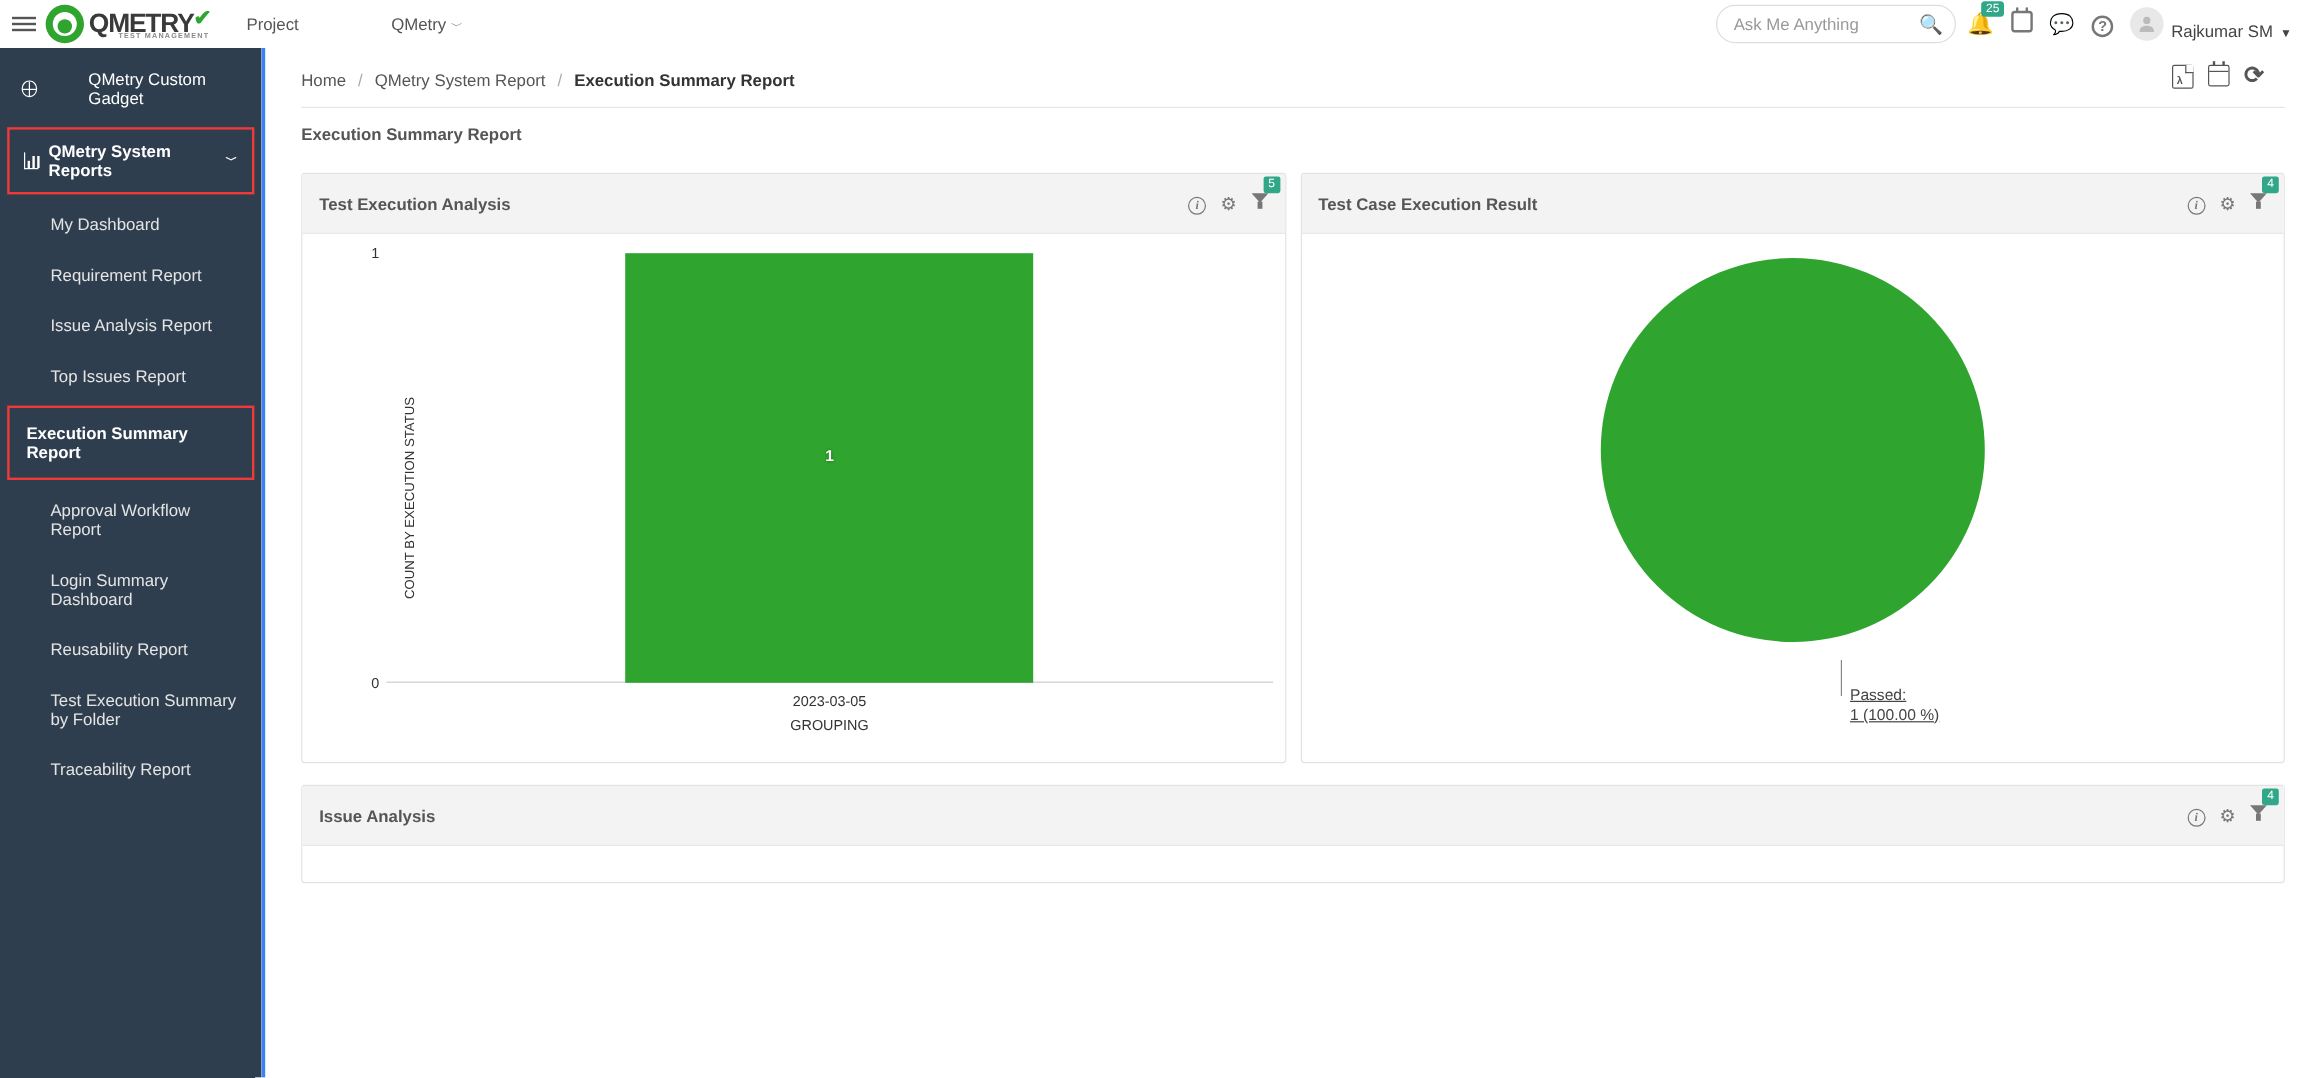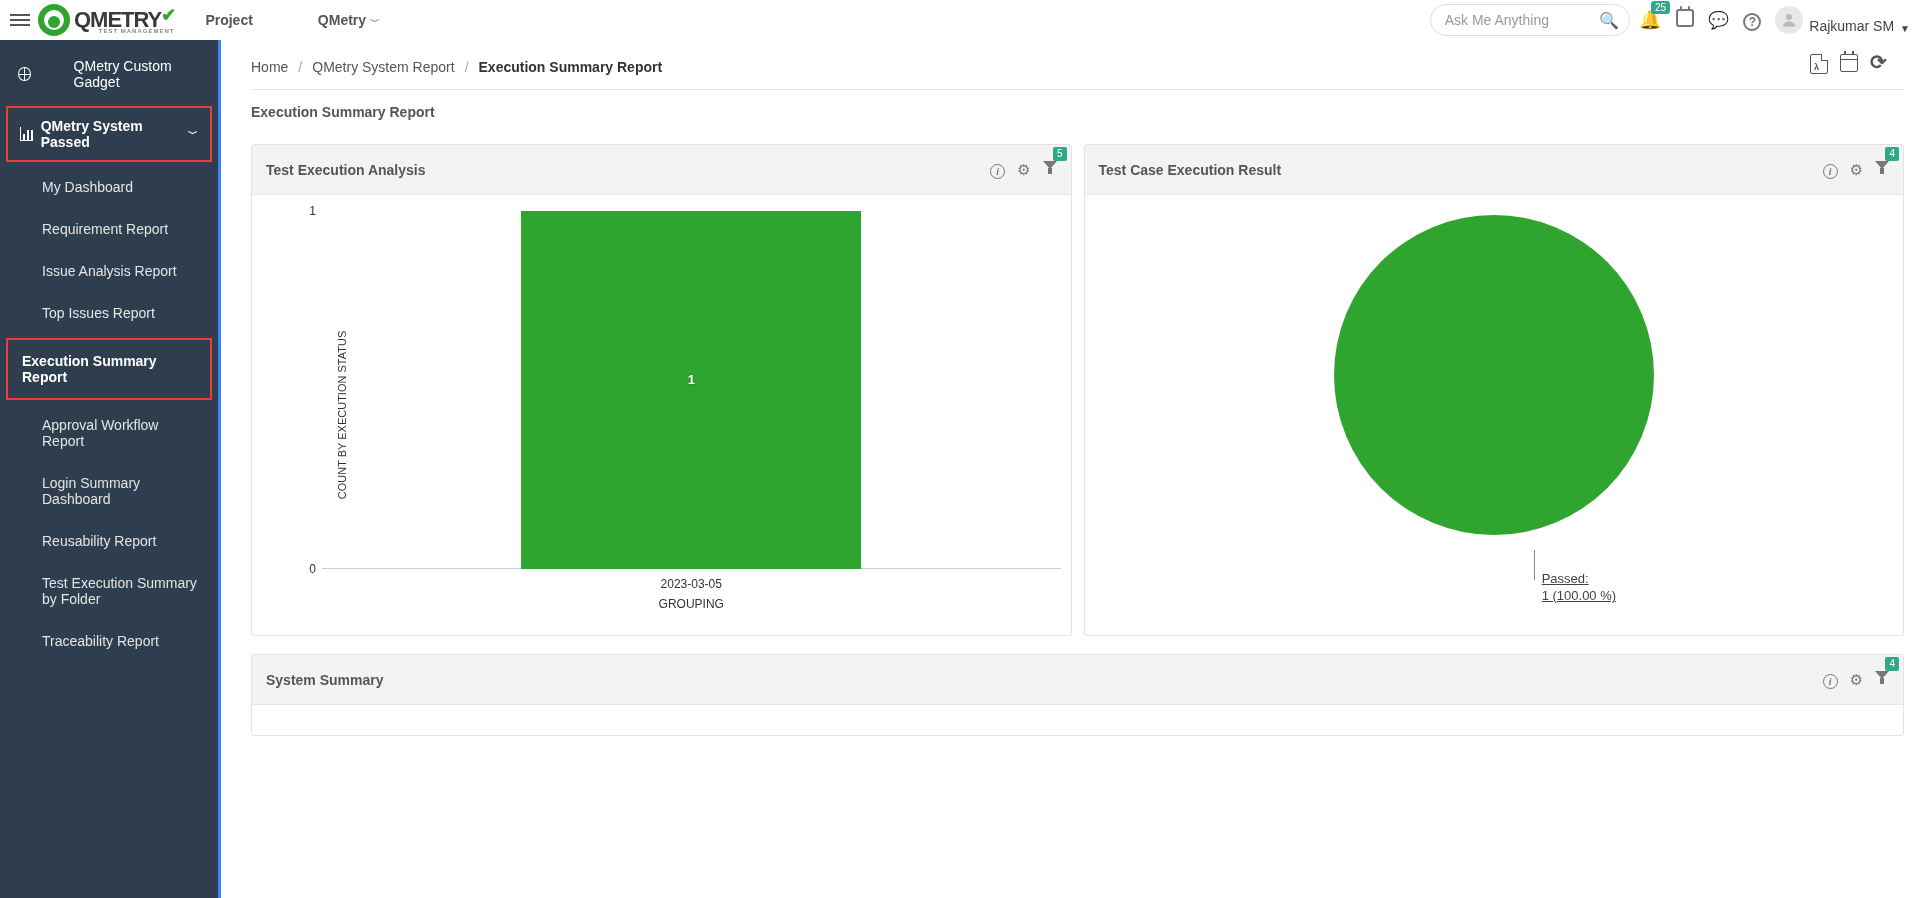--- a/index.html
+++ b/index.html
@@ -9,21 +9,21 @@
 .topbar { height: 40px; display: flex; align-items: center; padding: 0 10px; background: #fff; }
 .hamburger { width: 20px; cursor: pointer; }
 .hamburger div { height: 2px; background: #555; margin: 3px 0; }
 .logo { display: flex; align-items: center; margin-left: 8px; }
 .logo-circle { width: 32px; height: 32px; border-radius: 50%; background: #2fa52f; position: relative; }
 .logo-circle::after { content: ""; position: absolute; inset: 6px; border-radius: 50%; background: #fff; }
 .logo-circle::before { content: ""; position: absolute; top: 12px; left: 10px; width: 12px; height: 12px; border-radius: 50%; background: #2fa52f; z-index:1;}
 .logo-text { font-weight: 700; font-size: 22px; color: #3a3a3a; letter-spacing: -1px; margin-left: 4px; position: relative; }
 .logo-check { color:#2fa52f; font-size: 18px; position: relative; top: -6px; }
 .logo-sub { font-size: 6px; color: #888; position: absolute; bottom: -1px; right: 1px; letter-spacing: 1px; }
-.topnav-left { margin-left: 30px; display: flex; gap: 20px; color: #555; font-weight: bold; }
+.topnav-left { margin-left: 30px; display: flex; gap: 32px; color: #555; }
 .topnav-left .proj { cursor: pointer; }
 .topnav-left .qm { cursor: pointer; margin-left: 45px; }
 .chev { font-size: 10px; color: #888; margin-left: 4px; }
 .topbar-spacer { flex: 1; }
 .search-wrap { position: relative; margin-right: 10px; }
 .search-in { width: 200px; height: 32px; border: 1px solid #ddd; border-radius: 16px; padding: 0 34px 0 14px; font-size: 14px; color: #555; }
 .search-in::placeholder { color: #999; }
 .search-ic { position: absolute; right: 10px; top: 7px; color: #555; font-size: 16px; }
 .top-icons { display: flex; align-items: center; gap: 14px; color: #777; }
 .top-icons .ic { font-size: 18px; cursor: pointer; position: relative; }
@@ -156,21 +156,21 @@
 
   <div class="sidebar">
     <div class="side-item top">
       <span class="ic-mini ic-globe"></span>
       <span>QMetry Custom Gadget</span>
     </div>
     <div class="hl-red">
       <div class="side-parent">
         <span class="lbl">
           <span class="ic-mini ic-chart"></span>
-          <span>QMetry System Passed</span>
+          <span>QMetry System Reports</span>
         </span>
         <span style="font-size:10px;">﹀</span>
       </div>
     </div>
     <div class="side-sub">My Dashboard</div>
     <div class="side-sub">Requirement Report</div>
     <div class="side-sub">Issue Analysis Report</div>
     <div class="side-sub">Top Issues Report</div>
     <div class="hl-red">
       <div class="side-sub sel" style="padding-left:14px;">Execution Summary Report</div>
@@ -254,21 +254,21 @@
               <span>Passed:</span><br>
               <span>1 (100.00 %)</span>
             </div>
           </div>
         </div>
       </div>
     </div>
 
     <div class="card-full">
       <div class="card-head">
-        <span class="card-title">System Summary</span>
+        <span class="card-title">Issue Analysis</span>
         <div class="card-actions">
           <span class="cic"><span class="info-ic">i</span></span>
           <span class="cic gear-ic"></span>
           <span class="cic filter-wrap">
             <span class="filter-ic"></span>
             <span class="filter-badge">4</span>
           </span>
         </div>
       </div>
       <div style="height:30px;"></div>

